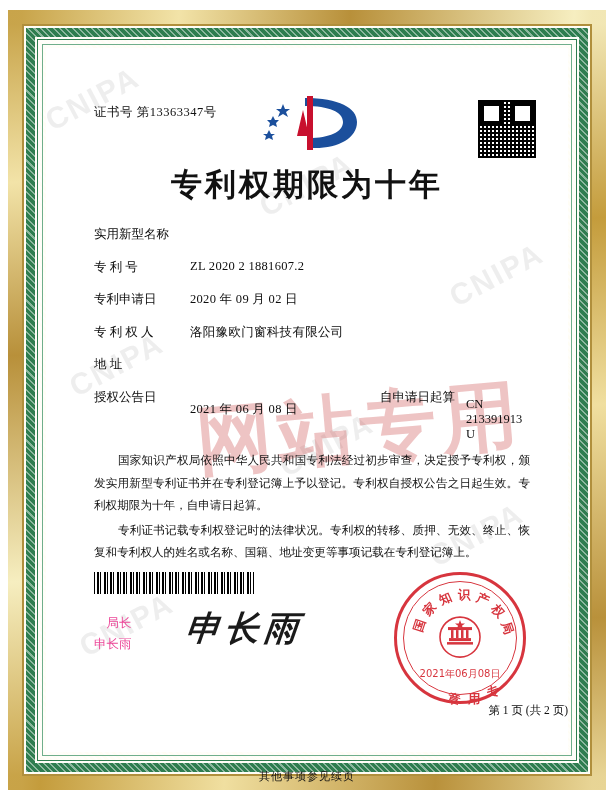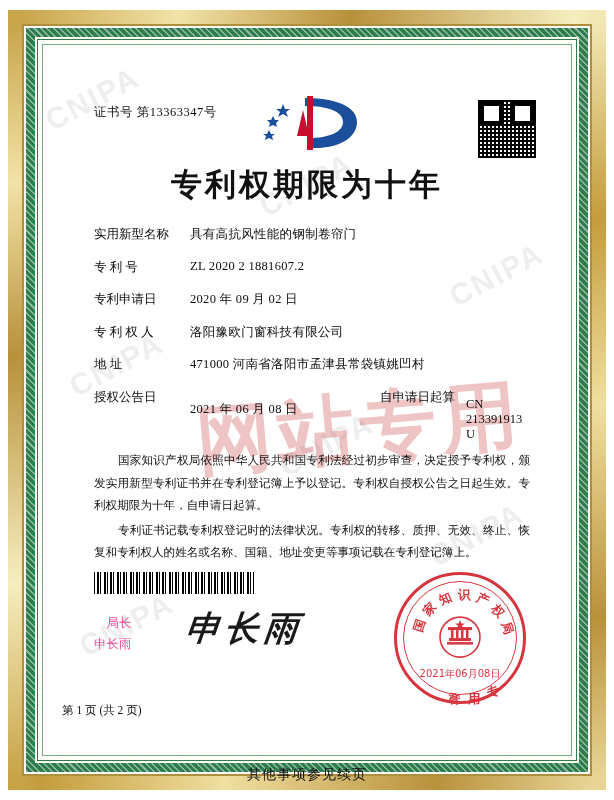--- a/index.html
+++ b/index.html
@@ -294,32 +294,32 @@
     text-align: center;
     font-size: 10px;
     color: #d3202a;
     font-family: "DejaVu Sans", sans-serif;
     white-space: nowrap;
   }
 
   
   .page-no {
     position: absolute;
-    left: 16px; right: 0;
+    left: 0; right: 0;
     bottom: 34px;
-    text-align: left;
+    text-align: right;
     font-size: 11.5px;
     color: #111;
   }
   .footer-note-outer {
     position: absolute;
     left: 0; right: 0;
     bottom: 16px;
     text-align: center;
-    font-size: 14px;
+    font-size: 11px;
     color: #111;
     letter-spacing: 1px;
     font-family: Liberation Serif, serif;
   }
 </style>
 </head>
 <body>
 
 <div class="certificate">
 
@@ -355,37 +355,35 @@
         <polygon points="26,24 28,28 32,28 29,31 30,35 26,33 22,35 23,31 20,28 24,28" fill="#1b4f9c"></polygon>
         <polygon points="22,38 24,42 28,42 25,44 26,48 22,46 18,48 19,44 16,42 20,42" fill="#1b4f9c"></polygon>
       </svg>
     </div>
 
     <div class="title">专利权期限为十年</div>
 
     <div class="fields">
       <div class="frow">
         <div class="flabel">实用新型名称</div>
-        <div class="fvalue">具有高抗风性能的钢制卷帘门</div>
       </div>
       <div class="frow">
         <div class="flabel">专 利 号</div>
         <div class="fvalue">ZL 2020 2 1881607.2</div>
       </div>
       <div class="frow">
         <div class="flabel">专利申请日</div>
         <div class="fvalue">2020 年 09 月 02 日</div>
       </div>
       <div class="frow">
         <div class="flabel">专 利 权 人</div>
         <div class="fvalue">洛阳豫欧门窗科技有限公司</div>
       </div>
       <div class="frow">
         <div class="flabel">地      址</div>
-        <div class="fvalue">471000 河南省洛阳市孟津县常袋镇姚凹村</div>
       </div>
       <div class="frow pair">
         <div class="flabel">授权公告日</div>
         <div class="fvalue">2021 年 06 月 08 日</div>
         <div class="flabel2">自申请日起算</div>
         <div class="fvalue2">CN 213391913 U</div>
       </div>
     </div>
 
     <div class="paras">

